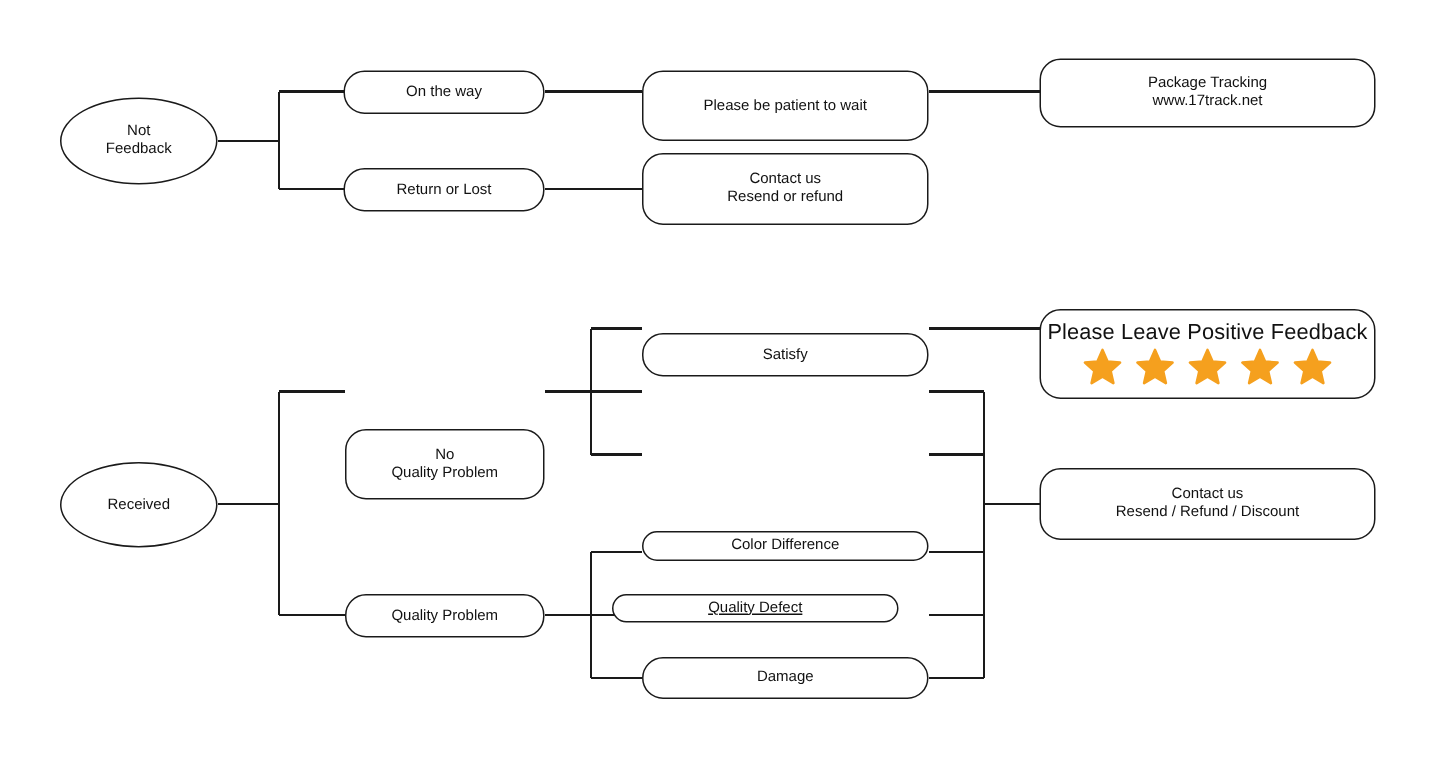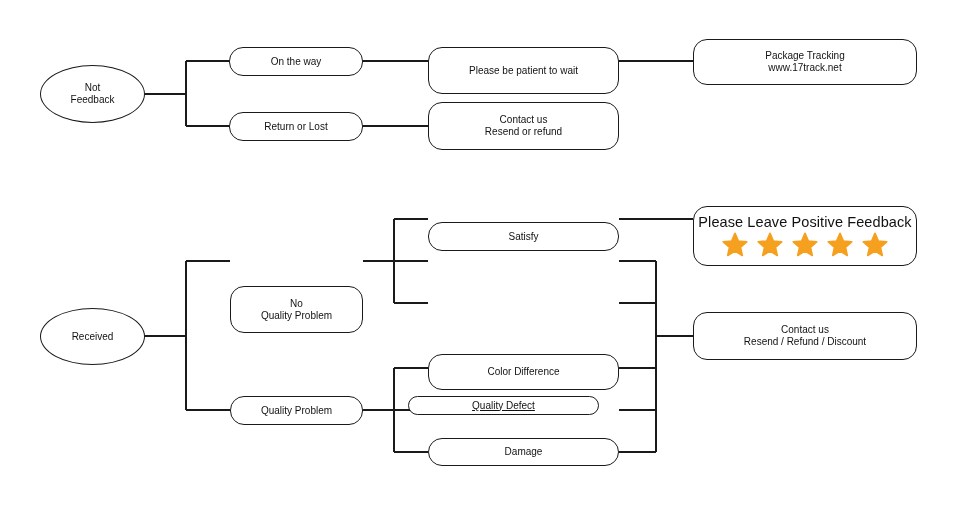--- a/index.html
+++ b/index.html
@@ -150,21 +150,21 @@
 
   <div class="node rounded fs15" style="left:230px; top:238px; width:133px; height:47px;margin-top:48px;">No
 Quality Problem</div>
 
   <div class="node rounded fs15" style="left:230px; top:396px; width:133px; height:29px;">Quality Problem</div>
 
   <div class="node rounded fs15" style="left:428px; top:222px; width:191px; height:29px;">Satisfy</div>
 
 
 
-  <div class="node rounded fs15" style="left:428px; top:354px; width:191px; height:36px;">Color Difference</div>
+  <div class="node rounded fs15" style="left:428px; top:354px; width:191px; height:20px;">Color Difference</div>
 
   <div class="node rounded fs15" style="left:408px; top:396px; width:191px; height:19px;text-decoration:underline;">Quality Defect</div>
 
   <div class="node rounded fs15" style="left:428px; top:438px; width:191px; height:28px;">Damage</div>
 
   <div class="feedback-node" style="left:693px; top:206px; width:224px; height:60px;">
     <div class="feedback-text">Please Leave Positive Feedback</div>
     <div class="stars" id="star-row">
         <svg class="star" viewBox="0 0 24 24">
           <polygon points="12,1.2 15.1,8.3 22.8,9.0 17.0,14.1 18.7,21.6 12,17.6 5.3,21.6 7.0,14.1 1.2,9.0 8.9,8.3" fill="#F5A01E" stroke="#F5A01E" stroke-width="1.6" stroke-linejoin="round"></polygon>

